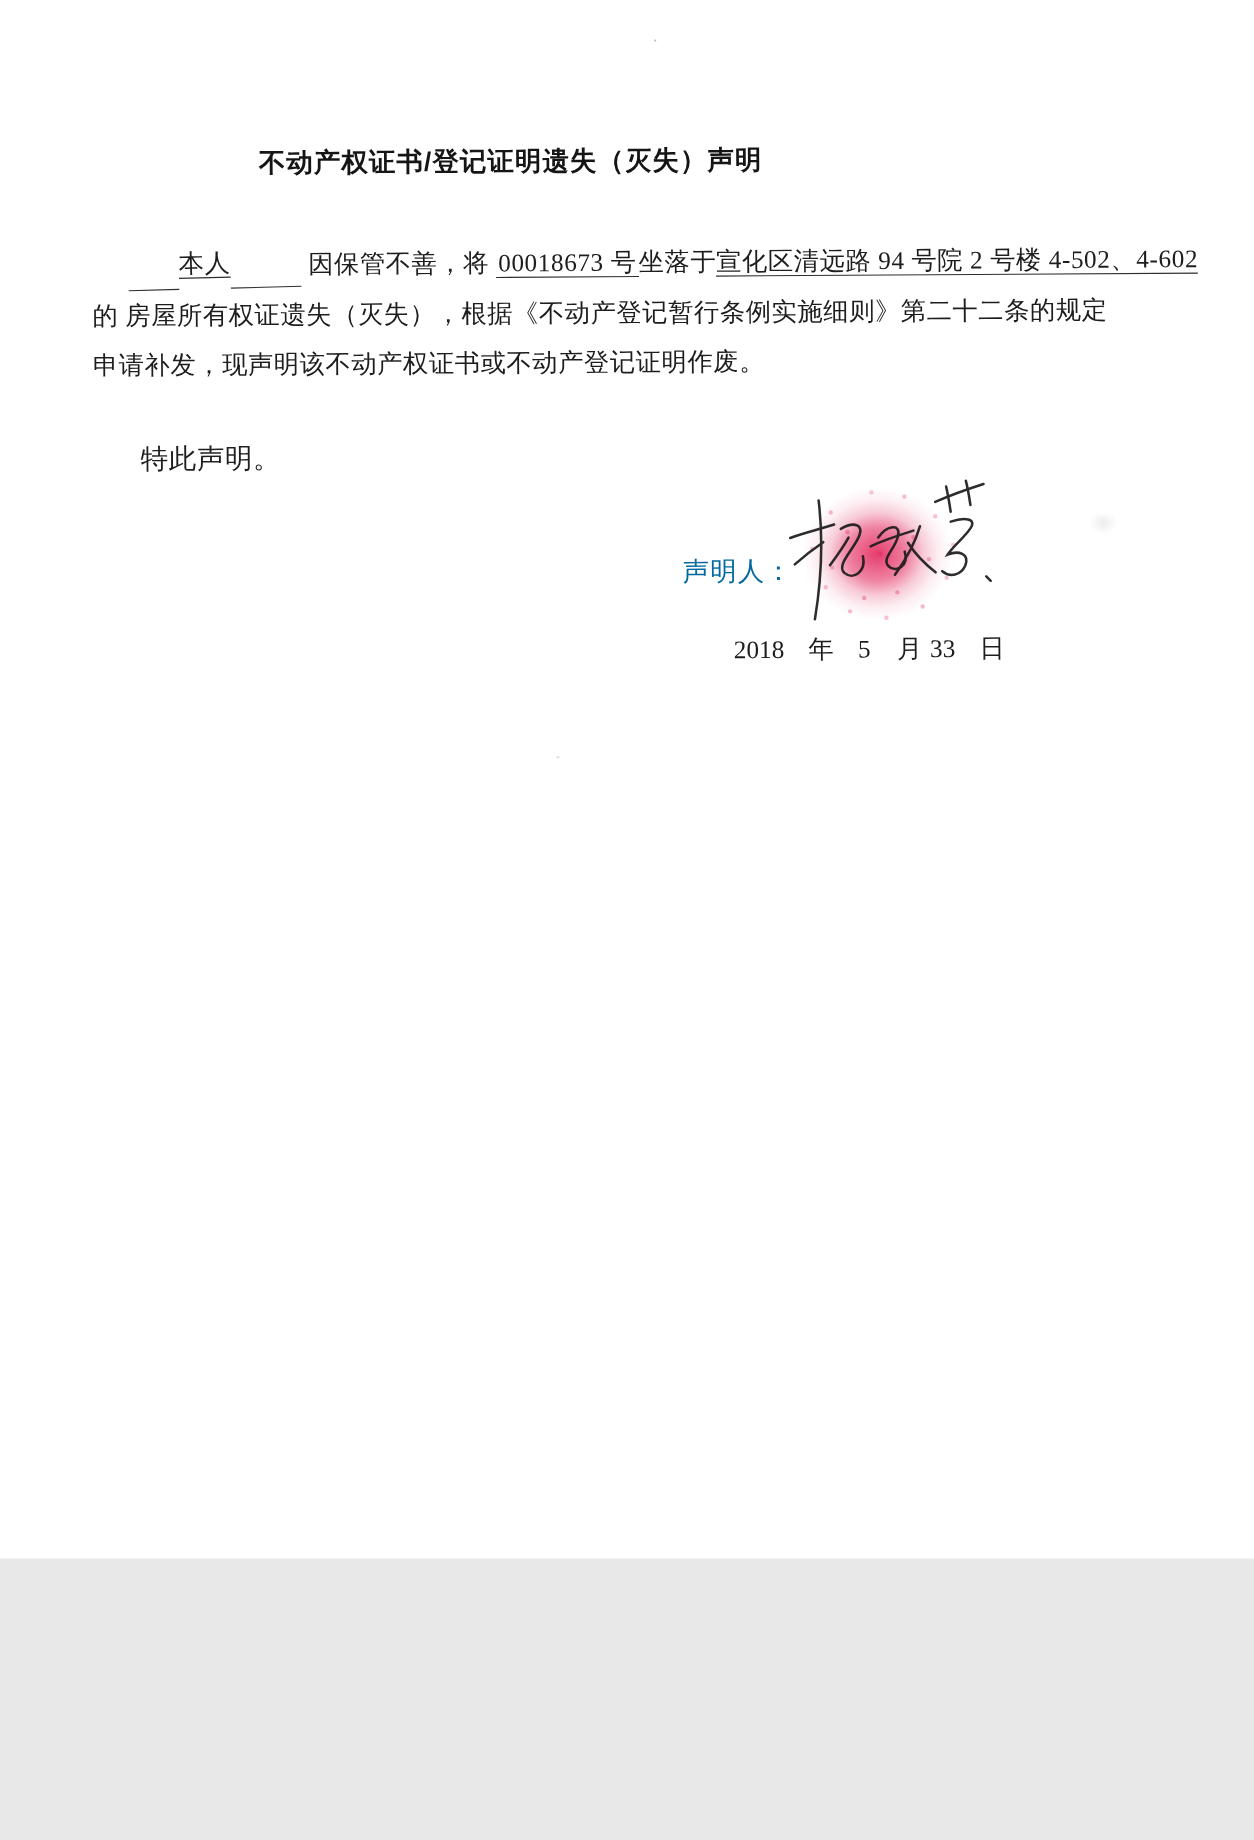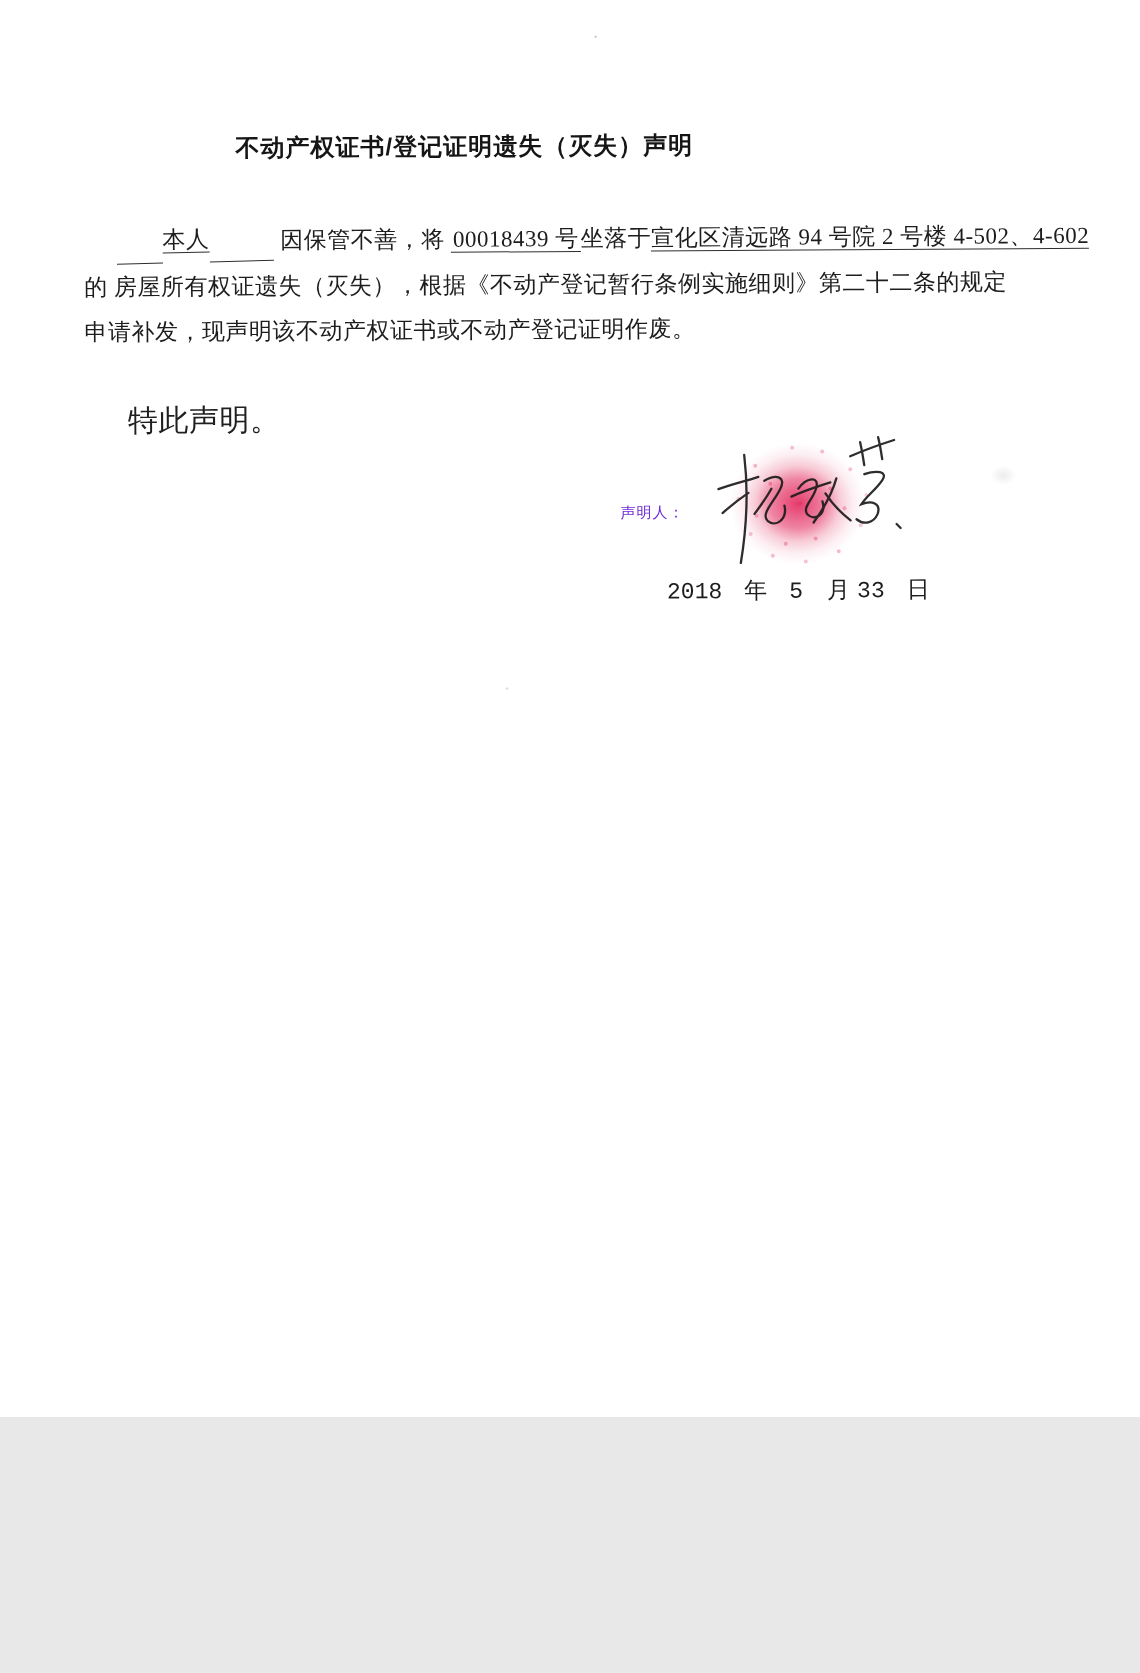--- a/index.html
+++ b/index.html
@@ -44,29 +44,29 @@
   }
   .u{border-bottom:1.6px solid #2e2e2e;}
   .u-blank{display:inline-block;border-bottom:1.6px solid #2e2e2e;height:30px;vertical-align:bottom;}
   .u-blank.b1{width:46px;}
   .u-blank.b2{width:64px;}
   .u-num{border-bottom:1.6px solid #2e2e2e;padding:0 2px;}
   .u-addr{border-bottom:1.6px solid #2e2e2e;}
   .closing{
     position:absolute;
     top:398px;left:128px;
-    font-size:30px;
+    font-size:25px;
     letter-spacing:0.5px;
   }
   .sig-label{
     position:absolute;
     top:504px;left:620px;
-    font-size:15px;
+    font-size:24px;
     letter-spacing:1px;
-    color:#6d28d9;
+    color:#0369a1;
   }
   
   .fingerprint{
     position:absolute;
     left:727px;top:437px;
     width:146px;height:136px;
     border-radius:50%;
     background:
       radial-gradient(ellipse 50% 48% at 48% 50%,
         rgba(226,34,88,0.88) 0%,
@@ -104,42 +104,42 @@
     left:698px;top:432px;
     width:215px;height:150px;
   }
   .date-line{
     position:absolute;
     top:576px;left:666px;
     font-size:23px;
     display:flex;align-items:baseline;
     color:#1d1d1d;
   }
-  .date-line .dseg{display:inline-block;font-family:Liberation Mono, monospace;}
+  .date-line .dseg{display:inline-block;}
   .gap-a{margin-right:22px;}
   .gap-b{margin-right:24px;}
   .gap-c{margin-right:7px;}
   .speck{position:absolute;border-radius:50%;}
   .speck.s1{left:597px;top:36px;width:2px;height:2px;background:rgba(120,130,145,.55);}
   .speck.s2{left:990px;top:468px;width:26px;height:20px;background:radial-gradient(rgba(170,170,175,.22),transparent 70%);}
   .speck.s3{left:504px;top:687px;width:3px;height:2px;background:rgba(150,150,150,.35);}
 </style>
 </head>
 <body>
 
 <div class="page">
   <div class="sheet-content">
 
     <div class="doc-title">不动产权证书/登记证明遗失（灭失）声明</div>
 
     <div class="body-para">
       <div class="para-line">
         <span class="indent-cluster"><span class="u-blank b1"></span><span class="u">本人</span><span class="u-blank b2"></span></span>
         <span>因保管不善，将</span>
-        <span class="u-num">00018439 号</span><span>坐落于</span><span class="u-addr">宣化区清远路 94 号院 2 号楼 4-502、4-602</span>
+        <span class="u-num">00018673 号</span><span>坐落于</span><span class="u-addr">宣化区清远路 94 号院 2 号楼 4-502、4-602</span>
       </div>
       <div class="para-line">的 房屋所有权证遗失（灭失），根据《不动产登记暂行条例实施细则》第二十二条的规定</div>
       <div class="para-line">申请补发，现声明该不动产权证书或不动产登记证明作废。</div>
     </div>
 
     <div class="closing">特此声明。</div>
 
     <div class="sig-label">声明人：</div>
 
     <div class="fingerprint"></div>

